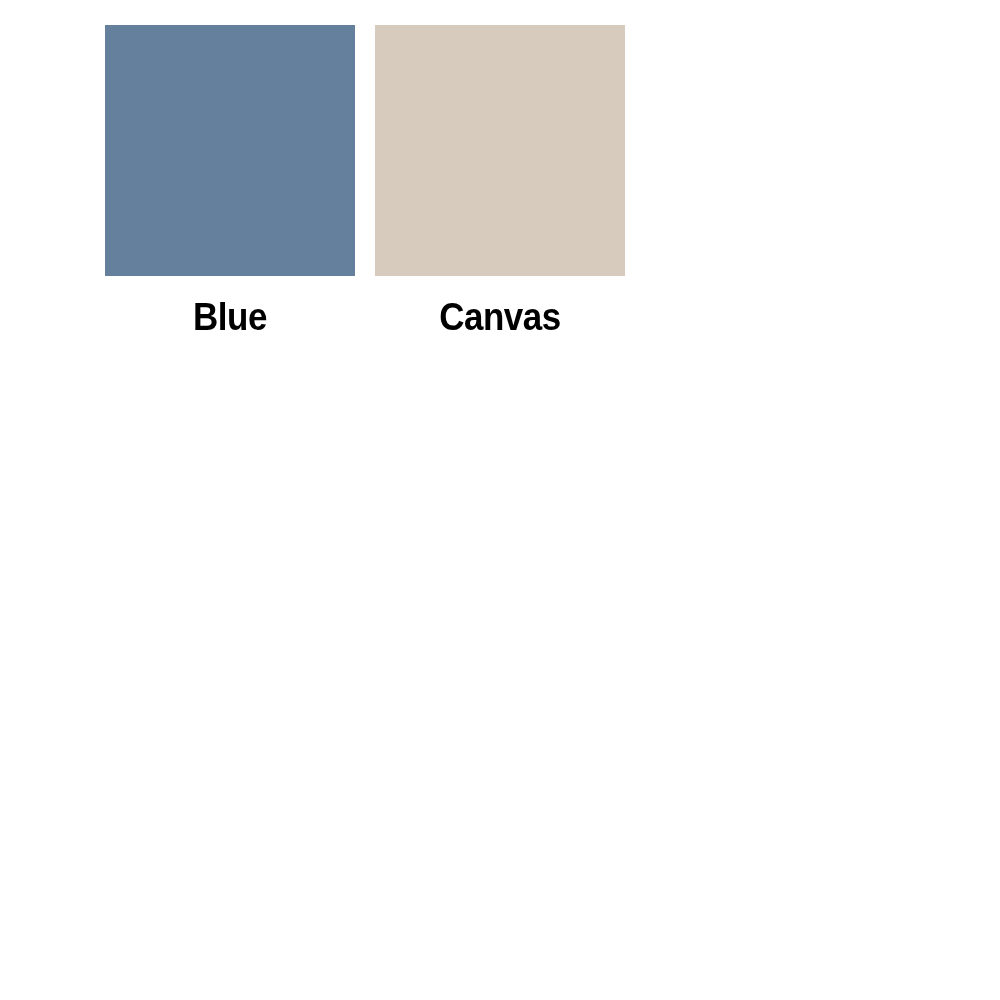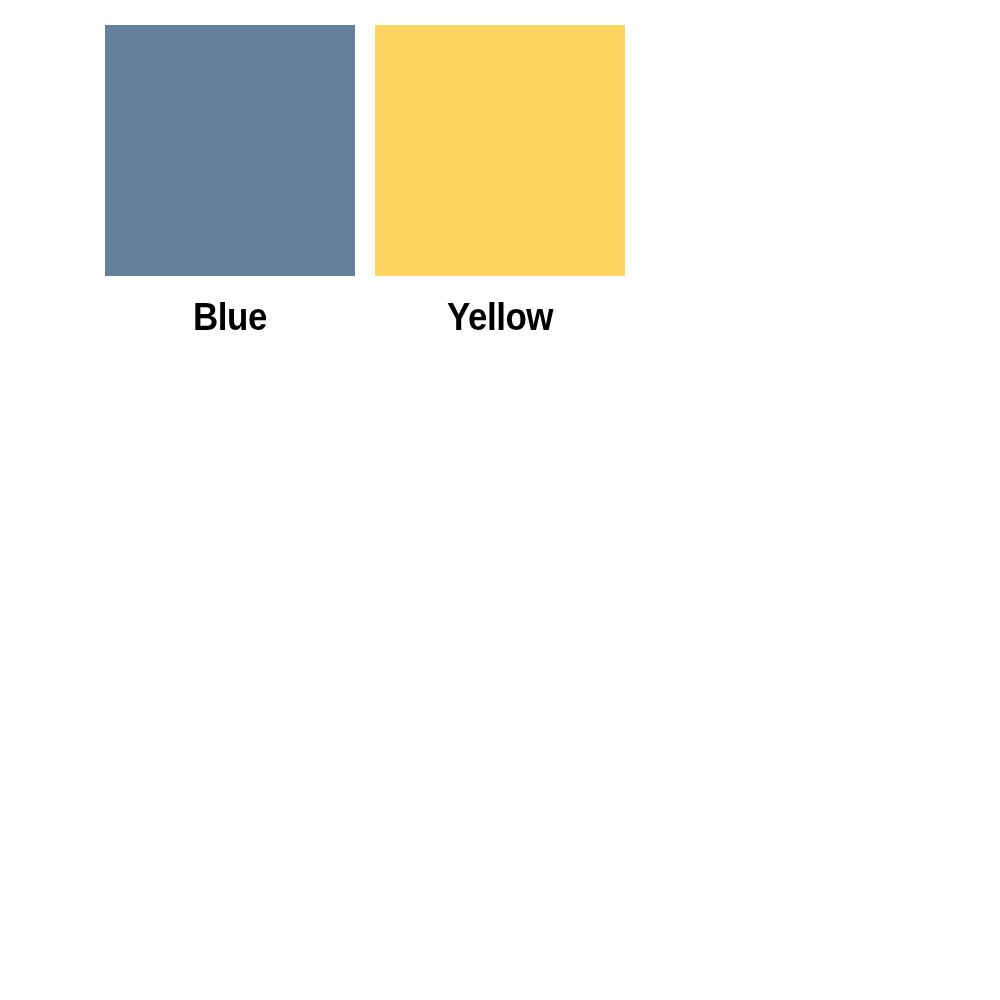--- a/index.html
+++ b/index.html
@@ -67,24 +67,24 @@
 <div id="palette-board">
   <div class="swatch-grid">
 
     <div class="swatch-cell">
       <div class="swatch-chip" style="background-color: rgb(101, 128, 156);"></div>
       <div class="swatch-label" style="color: rgb(0, 0, 0);">Blue</div>
     </div>
 
 
 
+    <div class="swatch-cell">
+      <div class="swatch-chip" style="background-color: rgb(214, 203, 188);"></div>
+      <div class="swatch-label" style="color: rgb(0, 0, 0);">Canvas</div>
+    </div>
 
 
 
 
-    <div class="swatch-cell">
-      <div class="swatch-chip" style="background-color: rgb(253, 212, 95);"></div>
-      <div class="swatch-label" style="color: rgb(0, 0, 0);">Yellow</div>
-    </div>
 
 
   </div>
 </div>
 
 </body></html>

